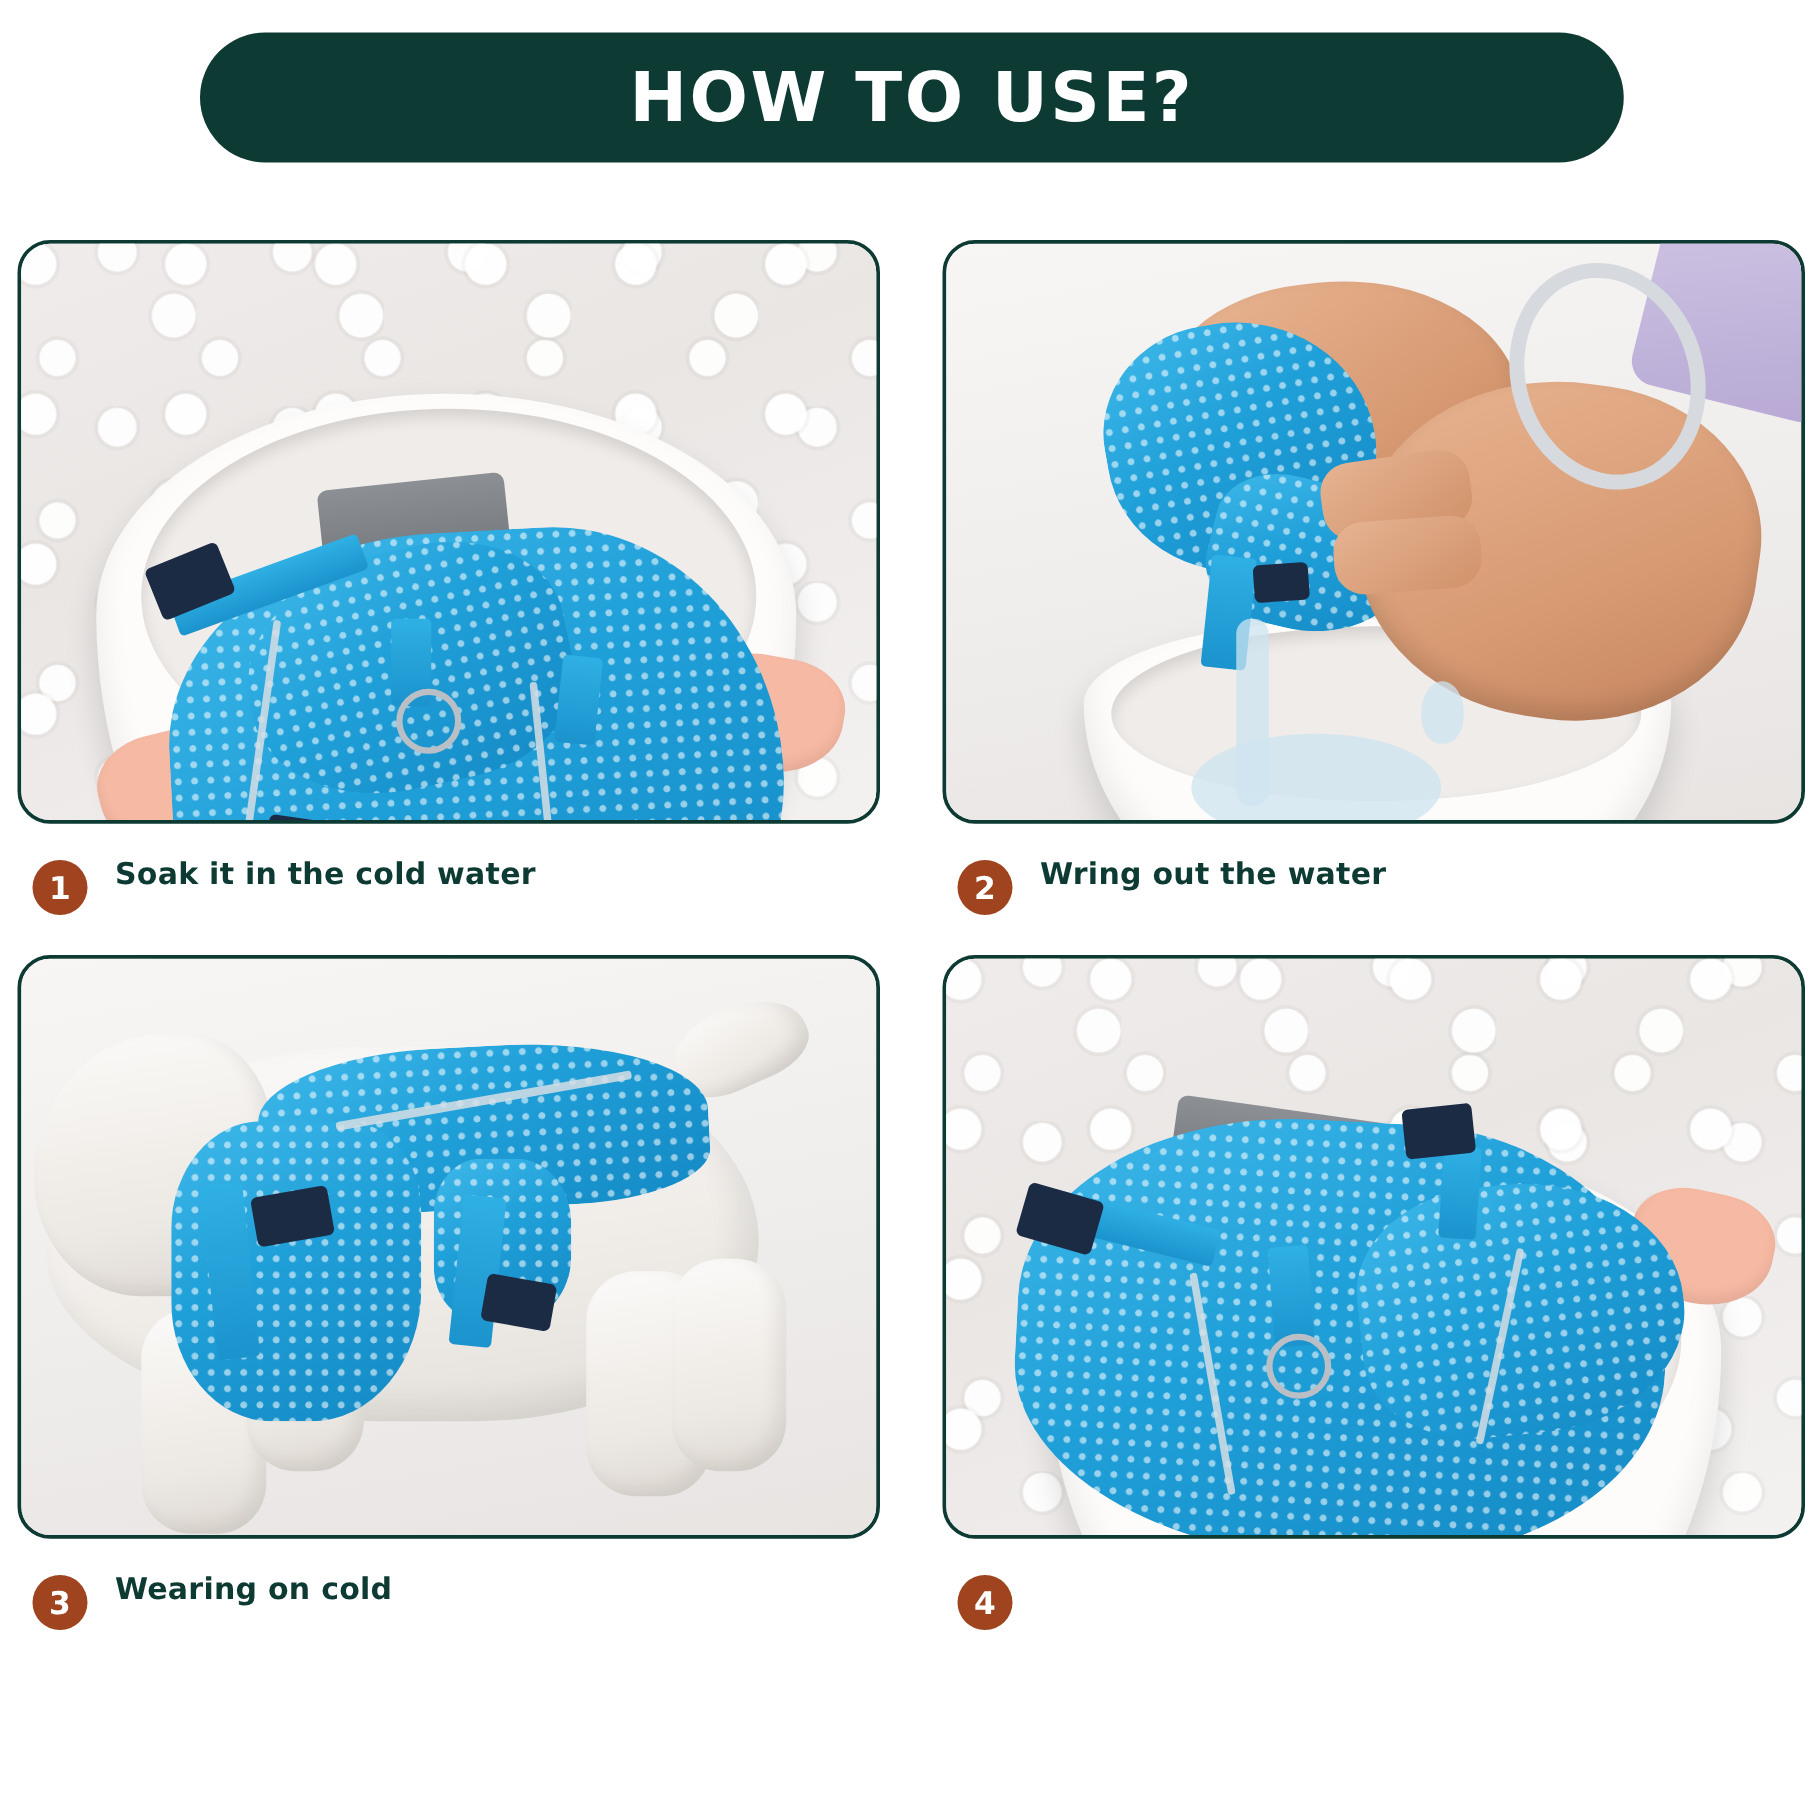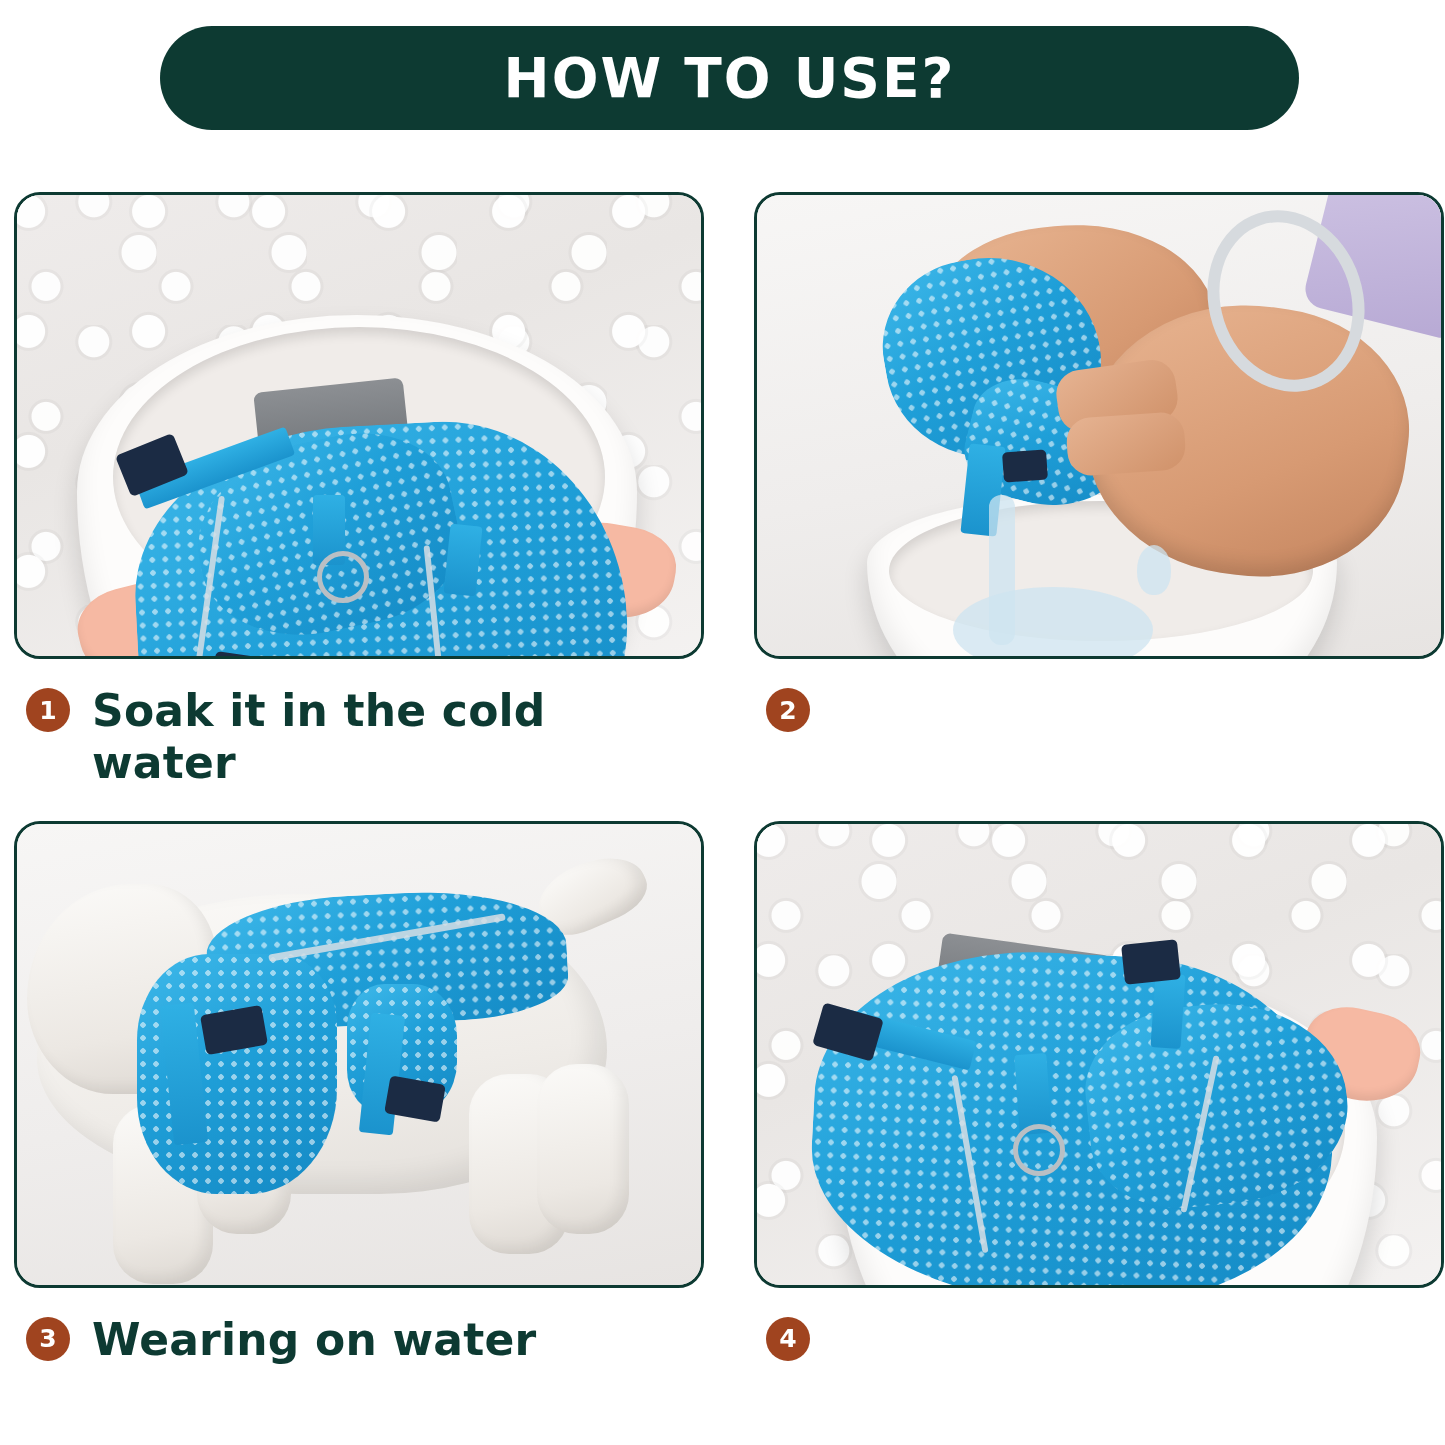--- a/index.html
+++ b/index.html
@@ -201,21 +201,21 @@
     font-size: 25px;
     font-weight: bold;
     display: flex;
     align-items: center;
     justify-content: center;
     margin-top: 3px;
     font-family: "DejaVu Sans", sans-serif;
   }
   .caption-text {
     color: #0d3a32;
-    font-size: 44px;
+    font-size: 24px;
     font-weight: bold;
     line-height: 1.18;
     letter-spacing: 0.2px;
     font-family: "DejaVu Sans", sans-serif;
   }
 </style>
 </head>
 <body>
 
 <div class="page">
@@ -280,20 +280,21 @@
           <div class="finger" style="left:310px; top:220px; width:118px; height:58px; transform:rotate(-4deg);"></div>
           <div class="bracelet" style="left:452px; top:14px; width:130px; height:160px; border:12px solid #d6dade; background:transparent;"></div>
 
           <div class="water-drop" style="left:232px; top:300px; width:26px; height:150px; border-radius:12px;"></div>
           <div class="water-drop" style="left:196px; top:392px; width:200px; height:86px; border-radius:50%;"></div>
           <div class="water-drop" style="left:380px; top:350px; width:34px; height:50px;"></div>
         </div>
       </div>
       <div class="caption">
         <div class="badge">2</div>
+        <div class="caption-text">Wring out the water</div>
       </div>
     </div>
 
     <div class="step">
       <div class="photo">
         <div class="photo-inner">
           <div class="bg-plain"></div>
 
           <div class="dog-body" style="left:20px; top:70px; width:570px; height:300px;"></div>
           <div class="dog-part" style="left:10px; top:60px; width:190px; height:210px; border-radius:60% 40% 30% 50%;"></div>
@@ -308,21 +309,21 @@
           <div class="mesh" style="left:330px; top:160px; width:110px; height:130px; border-radius:34% 40% 40% 34%;"></div>
           <div class="strap" style="left:150px; top:180px; width:34px; height:140px; transform:rotate(-6deg);"></div>
           <div class="strap" style="left:348px; top:190px; width:34px; height:120px; transform:rotate(6deg);"></div>
           <div class="buckle" style="left:186px; top:186px; width:62px; height:40px; transform:rotate(-10deg);"></div>
           <div class="buckle" style="left:370px; top:256px; width:56px; height:38px; transform:rotate(10deg);"></div>
           <div class="reflective" style="left:250px; top:110px; width:240px; height:7px; transform:rotate(-10deg);"></div>
         </div>
       </div>
       <div class="caption">
         <div class="badge">3</div>
-        <div class="caption-text">Wearing on water</div>
+        <div class="caption-text">Wearing on cold</div>
       </div>
     </div>
 
     <div class="step">
       <div class="photo">
         <div class="photo-inner">
           <div class="bg-bubble"></div>
 
           <div class="basin" style="left:80px; top:150px; width:540px; height:480px;"></div>
           <div class="basin-rim" style="left:112px; top:160px; width:476px; height:290px;"></div>

